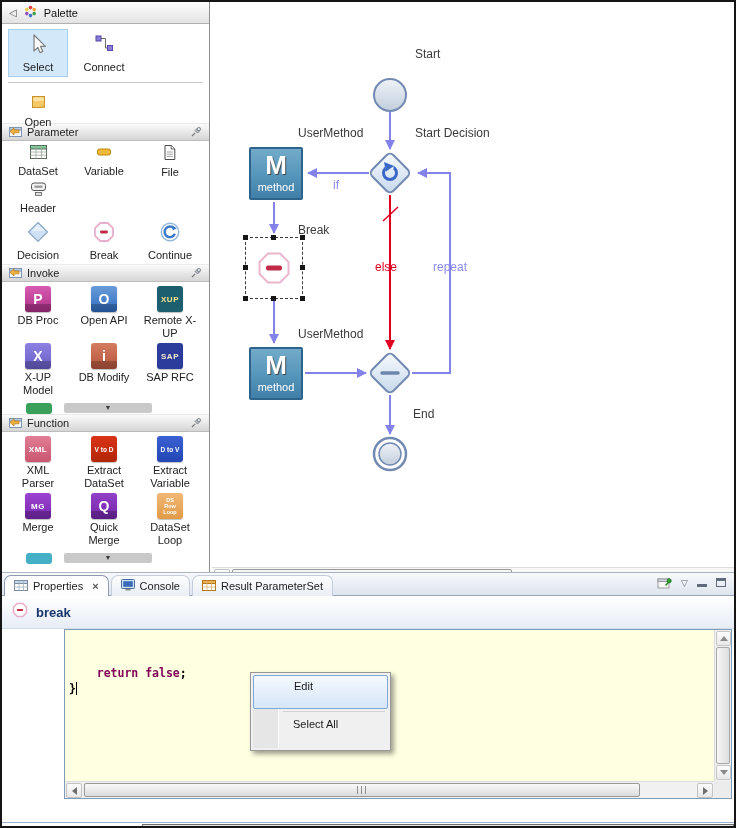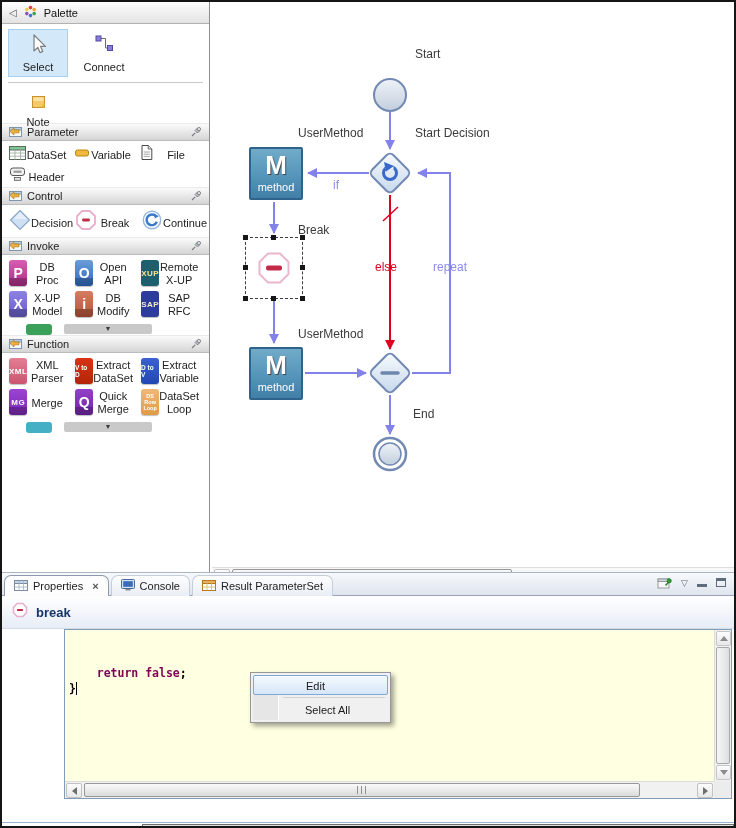--- a/index.html
+++ b/index.html
@@ -13,21 +13,21 @@
   .pal-title { font-size:11px; color:#111; }
   .tools-row { display:grid; grid-template-columns:repeat(3,66px); padding:5px 3px 2px; }
   .tool { width:60px; display:flex; flex-direction:column; align-items:center; padding:3px 14px 2px; border:1px solid transparent; justify-self:center; }
   .tool.selected { background:#d3e8f9; border-color:#a8cfee; }
   .ilabel { font-size:11px; color:#222; margin-top:2px; text-align:center; line-height:13px; }
   .pal-divider { border-top:1px solid #c9c9c9; margin:3px 6px 0; height:1px; }
   .note-row { display:grid; grid-template-columns:repeat(3,66px); padding:6px 3px 4px; height:40px; }
   .sec-header { height:18px; background:linear-gradient(#fbfbfb,#d5d5d5); border-top:1px solid #eaeaea; border-bottom:1px solid #bcbcbc; display:flex; align-items:center; padding:0 7px; gap:5px; }
   .sec-label { font-size:11px; color:#222; flex:1; }
   .items { display:grid; grid-template-columns:repeat(3,66px); padding:4px 3px 2px; row-gap:3px; }
-  .pitem { width:58px; display:flex; flex-direction:row; align-items:center; justify-self:center; }
+  .pitem { width:58px; display:flex; flex-direction:column; align-items:center; justify-self:center; }
   .pitem .ilabel { width:56px; }
   .app { width:26px; height:26px; border-radius:3px; display:flex; align-items:center; justify-content:center; color:#fff; font-weight:bold; position:relative; overflow:hidden; box-shadow:0 1px 1px rgba(0,0,0,.25); }
   .app .band { position:absolute; left:0; right:0; bottom:0; height:8px; background:rgba(0,0,0,.22); }
   .g-big { font-size:14px; position:relative; z-index:1; }
   .g-med { font-size:8px; letter-spacing:.5px; position:relative; z-index:1; }
   .g-sm  { font-size:6.5px; position:relative; z-index:1; }
   .g-stack { font-size:5.5px; line-height:6px; white-space:pre-line; text-align:center; position:relative; z-index:1; }
   .ai-dbproc  { background:linear-gradient(#d85cb2,#aa2f85); }
   .ai-openapi { background:linear-gradient(#6a9cd8,#2f6bbf); }
   .ai-rxup    { background:#1d5f6e; color:#ffe48a; }
@@ -99,21 +99,21 @@
   .kw { color:#7f0055; }
   .caret { display:inline-block; width:0; border-left:1px solid #000; height:13px; vertical-align:-2px; }
   .vscroll { position:absolute; right:0; top:0; width:17px; bottom:17px; background:#f1f1f1; border-left:1px solid #dcdcdc; }
   .vs-btn { position:absolute; left:1px; width:15px; height:15px; background:linear-gradient(#fcfcfc,#e8e8e8); border:1px solid #c6c6c6; border-radius:2px; display:flex; align-items:center; justify-content:center; }
   .vs-thumb { position:absolute; left:1px; width:14px; top:17px; bottom:17px; background:linear-gradient(90deg,#f6f6f6,#dedede); border:1px solid #a8a8a8; border-radius:2px; }
   .hscroll { position:absolute; left:0; bottom:0; right:17px; height:17px; background:#f1f1f1; border-top:1px solid #dcdcdc; }
   .sb-corner { position:absolute; right:0; bottom:0; width:17px; height:17px; background:#ececec; }
   
   .ctx { position:absolute; left:185px; top:42px; width:141px; background:#f0f0f0; border:1px solid #979797; box-shadow:3px 3px 5px rgba(0,0,0,.38); padding:2px; z-index:5; }
   .ctx::before { content:""; position:absolute; left:2px; top:2px; bottom:2px; width:25px; background:#e6e6e6; border-right:1px solid #fff; }
-  .ctx-item { position:relative; height:20px; line-height:21px; font-size:11px; color:#1a1a1a; padding-left:52px; }
+  .ctx-item { position:relative; height:34px; line-height:21px; font-size:11px; color:#1a1a1a; padding-left:40px; }
   .ctx-item.sel { background:linear-gradient(#f4f9fe,#d6e6f8); border:1px solid #7da8d8; border-radius:2px; }
   .ctx-sep { height:1px; background:#d2d2d2; margin:2px 3px 2px 30px; position:relative; }
 
   
   #bstrip { position:absolute; left:0; top:820px; width:732px; height:4px; background:#fff; border-top:1px solid #9ab4d0; }
   #bstrip .bar { position:absolute; left:140px; top:1px; width:592px; height:3px; background:#e2e2e2; border:1px solid #6e6e6e; border-bottom:none; }
 </style>
 </head>
 <body>
 
@@ -150,21 +150,21 @@
       </div>
     </div>
     <div class="pal-divider"></div>
     <div class="note-row">
       <div class="tool">
         <span><svg width="17" height="17">
               <rect x="2.5" y="3.5" width="12" height="11" fill="#f6c968" stroke="#c8922a"></rect>
               <rect x="3.5" y="4.5" width="10" height="3.5" fill="#fbe3a8"></rect>
               <path d="M10.5,14.5 L14.5,14.5 L14.5,10.5 Z" fill="#e8b34f"></path>
             </svg></span>
-        <span class="ilabel">Note</span>
+        <span class="ilabel">Open</span>
       </div>
     </div>
 
     <div class="sec-header">
       <span><svg width="13" height="11">
             <rect x="0.5" y="1.5" width="12" height="9" fill="#f4f7fb" stroke="#7e94b0"></rect>
             <rect x="0.5" y="1.5" width="12" height="2.5" fill="#b8cbe4" stroke="#7e94b0"></rect>
             <path d="M10,4 L5,4 L5,1.8 L1,5.4 L5,9 L5,6.8 L10,6.8 Z" fill="#f2b13e" stroke="#b87d18" stroke-width="0.7"></path>
           </svg></span>
       <span class="sec-label">Parameter</span>
@@ -200,33 +200,20 @@
       <div class="pitem">
         <span><svg width="17" height="14">
               <rect x="1.5" y="1" width="14" height="7.5" rx="2.5" fill="#f2f2f2" stroke="#555"></rect>
               <rect x="4.5" y="3.6" width="8" height="2.2" fill="#999"></rect>
               <rect x="5.5" y="10.5" width="6" height="2.8" fill="#e4e4e4" stroke="#555" stroke-width="0.8"></rect>
             </svg></span>
         <span class="ilabel">Header</span>
       </div>
     </div>
 
-    <div class="sec-header">
-      <span><svg width="13" height="11">
-            <rect x="0.5" y="1.5" width="12" height="9" fill="#f4f7fb" stroke="#7e94b0"></rect>
-            <rect x="0.5" y="1.5" width="12" height="2.5" fill="#b8cbe4" stroke="#7e94b0"></rect>
-            <path d="M10,4 L5,4 L5,1.8 L1,5.4 L5,9 L5,6.8 L10,6.8 Z" fill="#f2b13e" stroke="#b87d18" stroke-width="0.7"></path>
-          </svg></span>
-      <span class="sec-label">Control</span>
-      <span><svg width="11" height="11">
-            <path d="M1,10 L4.2,6.8" stroke="#7a7a7a" stroke-width="1.2"></path>
-            <polygon points="4,4.5 6.5,7 8.6,4.9 6.1,2.4" fill="#b8bec6" stroke="#70767e" stroke-width="0.8"></polygon>
-            <circle cx="7.9" cy="3.1" r="1.7" fill="#d8dde2" stroke="#70767e" stroke-width="0.8"></circle>
-          </svg></span>
-    </div>
     <div class="items">
       <div class="pitem">
         <span><svg width="22" height="22">
               <polygon points="11,1.5 20.5,11 11,20.5 1.5,11" fill="#cfe0f4" stroke="#8aa6c8" stroke-width="1.2"></polygon>
               <polygon points="11,3 18,10 11,10 4.5,10" fill="#e7f0fa" opacity="0.9"></polygon>
             </svg></span>
         <span class="ilabel">Decision</span>
       </div>
       <div class="pitem">
         <span><svg width="22" height="22">

